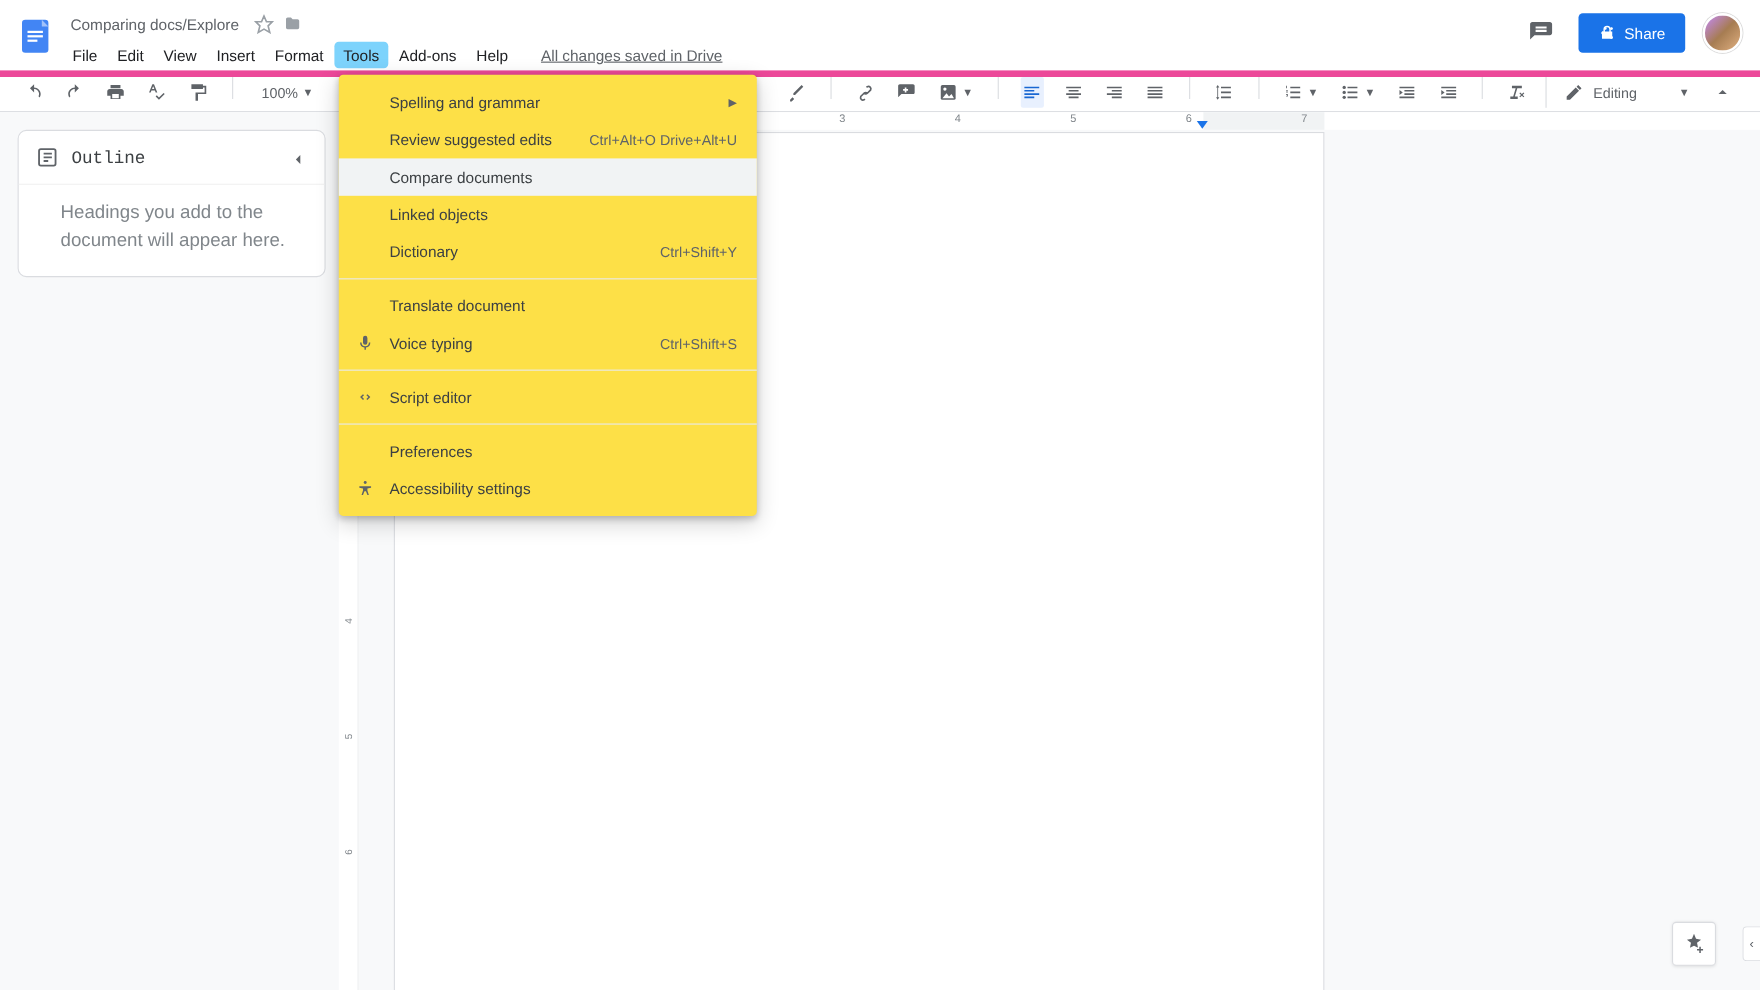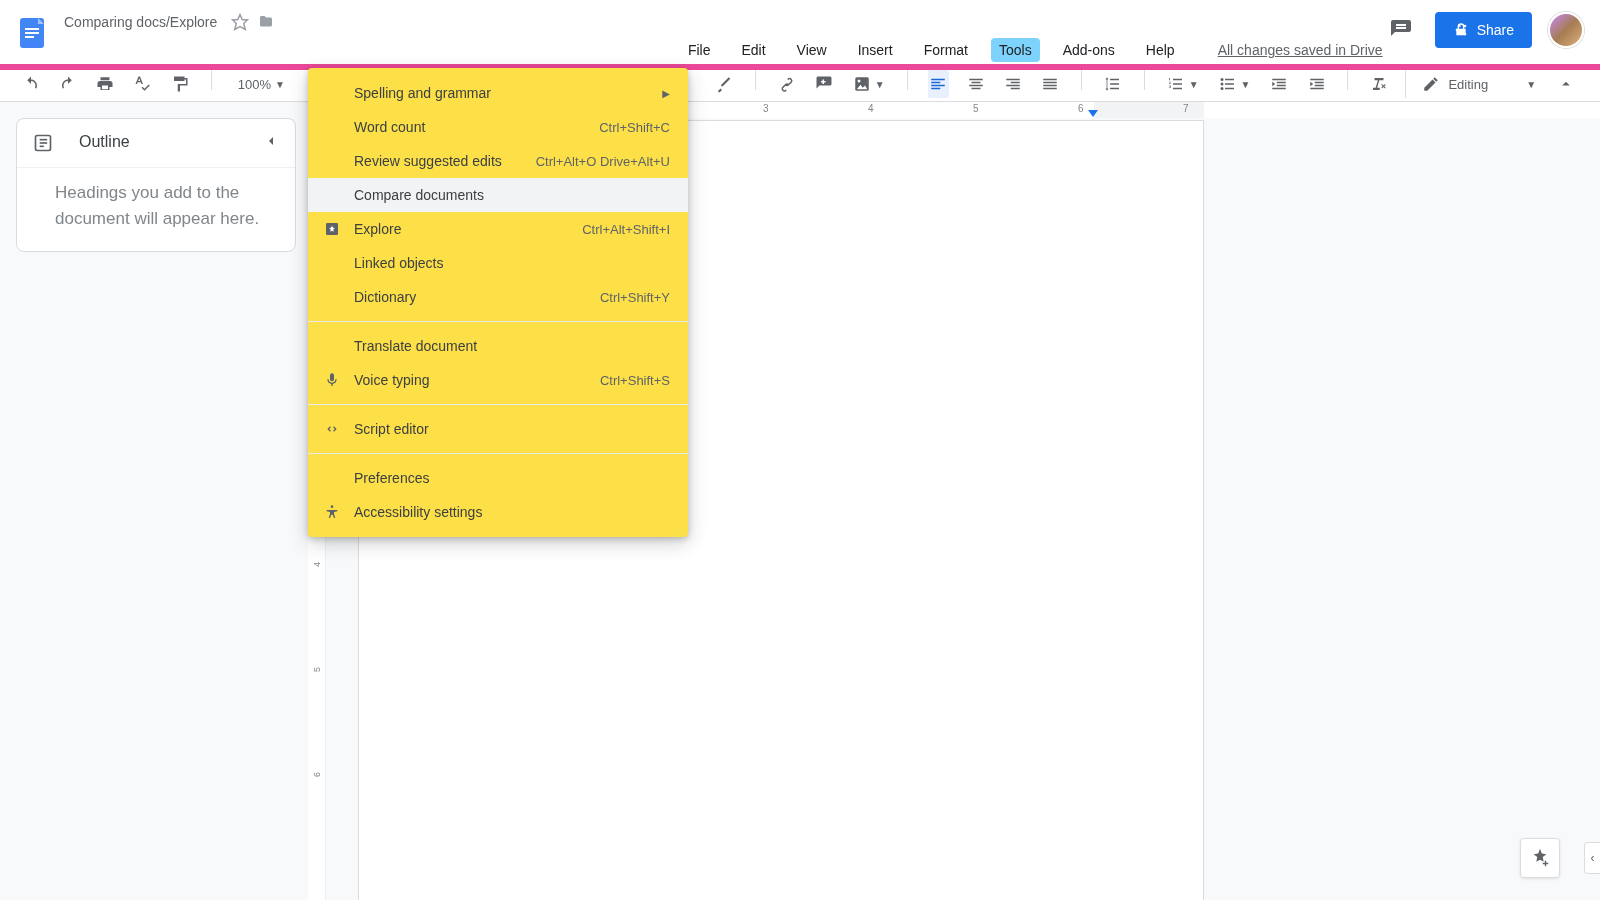--- a/index.html
+++ b/index.html
@@ -4,41 +4,41 @@
 <style>
   * { box-sizing: border-box; margin: 0; padding: 0; }
   body { font-family: Arial, "Helvetica Neue", sans-serif; background: #fff; color: #202124; width: 1600px; height: 900px; overflow: hidden; position: relative; }
   .header { display: flex; align-items: flex-start; padding: 8px 16px 0 8px; }
   .doc-logo { width: 40px; height: 40px; margin: 4px 6px 0 4px; display: flex; align-items: center; justify-content: center; }
   .doc-logo svg { width: 36px; height: 36px; }
   .title-area { flex: 1; }
   .title-row { display: flex; align-items: center; height: 28px; gap: 8px; }
   .doc-title { font-size: 14px; color: #5f6368; padding: 2px 6px;}
   .star-icon, .folder-icon { color: #9aa0a6; }
-  .menu-row { display: flex; align-items: center; height: 28px; gap: 15px; font-size: 14px; color: #202124; justify-content: flex-end; }
+  .menu-row { display: flex; align-items: center; height: 28px; gap: 2px; font-size: 14px; color: #202124; }
   .menu-item { padding: 4px 8px; border-radius: 4px; cursor: pointer; }
   .menu-item.active { background: #7dd3fc; }
   .save-status { margin-left: 20px; text-decoration: underline; color: #5f6368; font-size: 14px; }
   .header-right { display: flex; align-items: center; gap: 16px; margin-top: 4px; }
   .comment-btn { width: 36px; height: 36px; display:flex; align-items:center; justify-content:center; color:#5f6368; cursor:pointer; }
   .share-btn { background: #1a73e8; color: #fff; border: none; height: 36px; padding: 0 18px; border-radius: 4px; font-size: 14px; font-weight: 500; display: flex; align-items: center; gap: 8px; cursor: pointer; }
   .avatar { width: 36px; height: 36px; border-radius: 50%; background: linear-gradient(135deg,#c58af9 0%,#a67c52 50%,#e0b080 100%); border: 2px solid #fff; box-shadow: 0 0 0 1px #ddd; }
   
   .toolbar { height: 38px; border-top: 6px solid #ec4899; border-bottom: 1px solid #dadce0; display: flex; align-items: flex-start; padding: 0 20px; gap: 16px; color: #5f6368; font-size: 13px; position: relative; }
   .tb-btn { width: 28px; height: 28px; display: flex; align-items: center; justify-content: center; border-radius: 2px; cursor: pointer; }
   .tb-sep { width: 1px; height: 20px; background: #dadce0; margin: 0 4px; }
   .tb-dropdown { display: flex; align-items: center; gap: 4px; padding: 0 6px; height: 28px; cursor: pointer; }
   .tb-btn.active { background: #e8f0fe; color: #1967d2; }
   .toolbar-right { margin-left: auto; display: flex; align-items: center; gap: 8px; }
   .editing-mode { display: flex; align-items: center; gap: 8px; border-left: 1px solid #dadce0; padding-left: 16px; height: 28px; padding-right: 8px;}
   .caret { font-size: 10px; color: #5f6368; }
   
   .main { display: flex; height: calc(100% - 64px - 38px); background: #f8f9fa; position: relative; }
   .outline-panel { width: 280px; background: #fff; border: 1px solid #dadce0; border-radius: 8px; margin: 16px 0 0 16px; height: fit-content; }
-  .outline-header { display: flex; align-items: flex-start; padding: 14px 16px; gap: 26px; }
+  .outline-header { display: flex; align-items: flex-end; padding: 14px 16px; gap: 12px; font-family: Liberation Mono, monospace; }
   .outline-title { font-size: 16px; color: #3c4043; flex: 1; }
   .outline-body { padding: 12px 18px 20px 38px; font-size: 17px; color: #80868b; line-height: 1.5; border-top: 1px solid #f0f0f0; }
   
   .vruler { position: absolute; left: 308px; top: 0; bottom: 0; width: 18px; background: #fff; border-right: 1px solid #edeff1; font-size: 9px; color: #80868b; }
   .vruler .tick { position: absolute; left: 4px; transform: rotate(-90deg); transform-origin: left top; }
   
   .hruler { position: absolute; top: 0; left: 358px; right: 0; height: 16px; background: #fff; font-size: 10px; color: #80868b; }
   .hruler-inner { position: relative; height: 100%; width: 846px; }
   .hruler-shade { position: absolute; left: 0; width: 110px; top: 0; bottom: 0; background: #f1f3f4; }
   .hruler .num { position: absolute; top: 1px; }
@@ -311,41 +311,26 @@
 </div>
 
 <div class="tools-menu">
   <div class="tm-item">
     <span class="tm-icon"></span>
     <span class="tm-label">Spelling and grammar</span>
     <span class="tm-arrow">▶</span>
   </div>
   <div class="tm-item">
     <span class="tm-icon"></span>
-    <span class="tm-label">Word count</span>
-    <span class="tm-shortcut">Ctrl+Shift+C</span>
-  </div>
-  <div class="tm-item">
-    <span class="tm-icon"></span>
     <span class="tm-label">Review suggested edits</span>
     <span class="tm-shortcut">Ctrl+Alt+O Drive+Alt+U</span>
   </div>
   <div class="tm-item highlight">
     <span class="tm-icon"></span>
     <span class="tm-label">Compare documents</span>
-  </div>
-  <div class="tm-item">
-    <span class="tm-icon">
-        <svg width="16" height="16" viewBox="0 0 24 24" fill="#5f6368">
-          <rect x="3" y="3" width="18" height="18" rx="2"></rect>
-          <path d="M12 7l1.5 3 3 .5-2.5 2 .5 3.5-2.5-1.5-2.5 1.5.5-3.5-2.5-2 3-.5L12 7z" fill="#fff"></path>
-        </svg>
-      </span>
-    <span class="tm-label">Explore</span>
-    <span class="tm-shortcut">Ctrl+Alt+Shift+I</span>
   </div>
   <div class="tm-item">
     <span class="tm-icon"></span>
     <span class="tm-label">Linked objects</span>
   </div>
   <div class="tm-item">
     <span class="tm-icon"></span>
     <span class="tm-label">Dictionary</span>
     <span class="tm-shortcut">Ctrl+Shift+Y</span>
   </div>

